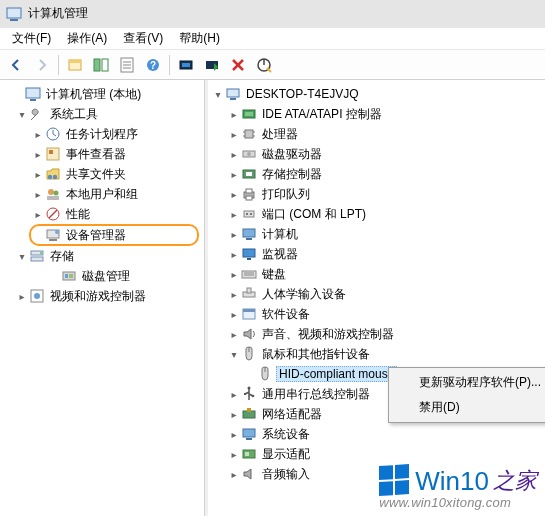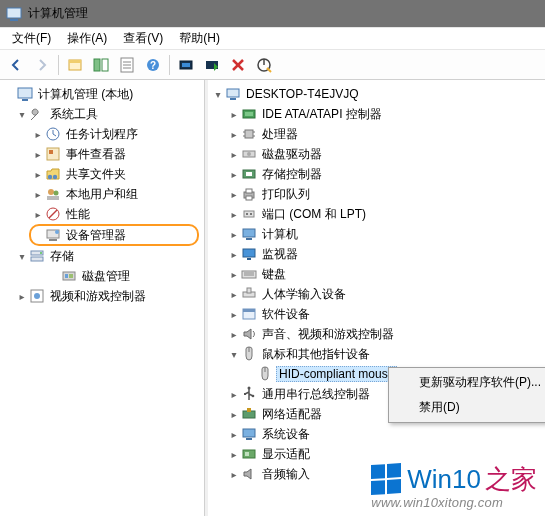--- a/index.html
+++ b/index.html
@@ -1,17 +1,17 @@
 <!DOCTYPE html>
 <html><head>
 <meta charset="utf-8">
 <style>
   * { box-sizing: border-box; margin: 0; padding: 0; }
   body { font-family: "Microsoft YaHei", "Segoe UI", sans-serif; font-size: 12px; color: #000; background: #fff; width: 545px; height: 516px; overflow: hidden; position: relative; }
-  .titlebar { height: 28px; display: flex; align-items: center; padding: 0 6px; background: #737373; border-bottom: 1px solid #e6e6e6; }
+  .titlebar { height: 28px; display: flex; align-items: center; padding: 0 6px; background: #e5e5e5; border-bottom: 1px solid #e6e6e6; }
   .titlebar .icon { width: 16px; height: 16px; margin-right: 6px; display: inline-flex; align-items: center; justify-content: center; }
   .menubar { height: 22px; display: flex; align-items: center; padding: 0 4px; background: #fff; border-bottom: 1px solid #e6e6e6; }
   .menubar span { padding: 2px 8px; cursor: default; }
   .toolbar { height: 30px; display: flex; align-items: center; padding: 0 4px; gap: 2px; background: #fdfdfd; border-bottom: 1px solid #d0d0d0; }
   .tbtn { width: 24px; height: 24px; display: inline-flex; align-items: center; justify-content: center; border: 1px solid transparent; }
   .tsep { width: 1px; height: 20px; background: #d0d0d0; margin: 0 2px; }
   .content { display: flex; height: calc(516px - 28px - 22px - 30px); }
   .left { width: 205px; border-right: 1px solid #d0d0d0; overflow: auto; padding: 4px 0; }
   .right { flex: 1; overflow: auto; padding: 4px 0; position: relative; border-left: 3px solid #f0f0f0; }
   .tree-row { display: flex; align-items: center; height: 20px; white-space: nowrap; padding-right: 4px; }
@@ -19,21 +19,21 @@
   .tree-row.highlighted { outline: 2px solid #ff9a1f; outline-offset: -1px; border-radius: 9px; }
   .arrow { width: 12px; display: inline-flex; justify-content: center; color: #666; cursor: default; font-size: 10px; }
   .arrow.empty { visibility: hidden; }
   .ticon { width: 16px; height: 16px; margin: 0 3px 0 1px; display: inline-flex; align-items: center; justify-content: center; }
   .label-text { padding: 0 2px; }
   .context-menu { position: absolute; background: #f2f2f2; border: 1px solid #a0a0a0; box-shadow: 2px 2px 4px rgba(0,0,0,0.25); min-width: 150px; z-index: 50; padding: 2px; }
   .context-menu .mi { padding: 4px 12px 4px 28px; white-space: nowrap; }
   .watermark { position: absolute; right: 8px; bottom: 6px; text-align: left; z-index: 40; }
   .watermark .logo-row { display: flex; align-items: center; justify-content: flex-end; gap: 4px; }
   .watermark .brand1 { font-size: 26px; color: #066fc0; font-weight: 400; }
-  .watermark .brand2 { font-size: 26px; color: #be185d; }
+  .watermark .brand2 { font-size: 22px; color: #4c1d95; font-style: italic; }
   .watermark .url { font-size: 13px; color: #888; letter-spacing: .2px; margin-top: -2px; font-style: italic; }
   .winflag { width: 32px; height: 32px; display: grid; grid-template: repeat(2,14px)/repeat(2,14px); gap: 2px; transform: skewY(-4deg); }
   .winflag span { background: #0b74d1; }
   svg { display: block; }
 </style>
 </head>
 <body>
 
 <div class="titlebar">
   <span class="icon">
@@ -114,21 +114,21 @@
         <circle cx="8" cy="8" r="6" fill="none" stroke="#444" stroke-width="1.5"></circle>
         <path d="M8 2 L8 8" stroke="#444" stroke-width="1.5"></path>
         <path d="M11 11 L15 15" stroke="#f0b030" stroke-width="2"></path>
       </svg>
     </span>
 </div>
 
 <div class="content">
 
   <div class="left">
-    <div class="tree-row" style="padding-left:4px">
+    <div class="tree-row" style="padding-left:12px">
       <span class="arrow empty">▶</span>
       <span class="ticon">
           <svg width="16" height="16">
             <rect x="1" y="2" width="14" height="10" fill="#d9e8f6" stroke="#4a7ab0"></rect>
             <rect x="5" y="13" width="6" height="2" fill="#4a7ab0"></rect>
           </svg>
         </span>
       <span class="label-text">计算机管理 (本地)</span>
     </div>
 

